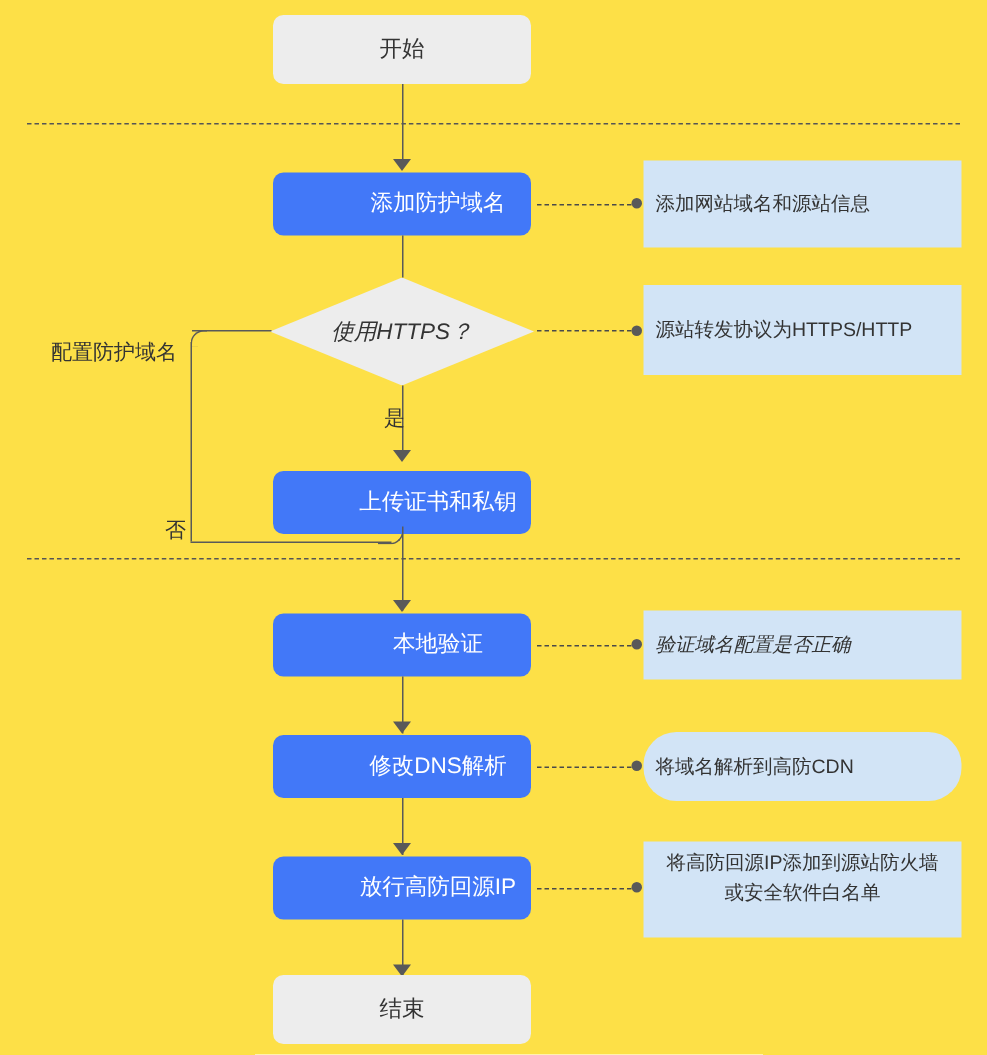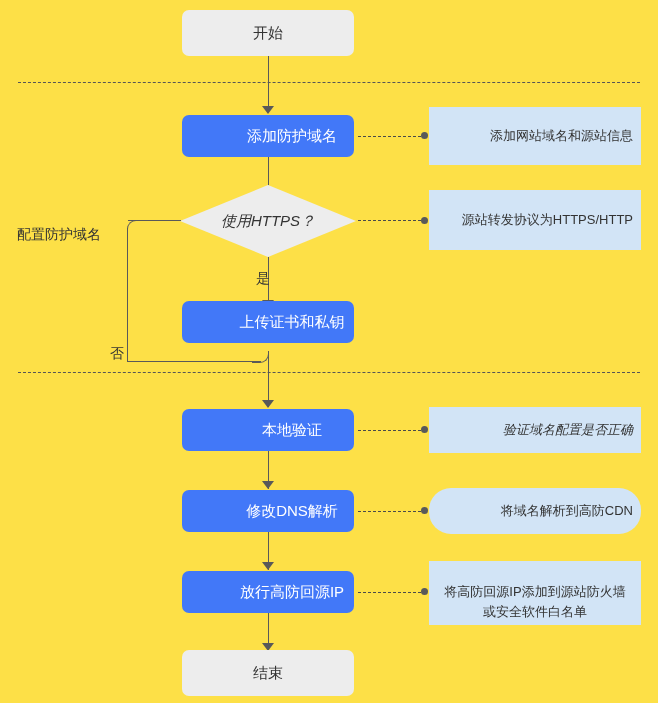--- a/index.html
+++ b/index.html
@@ -76,21 +76,21 @@
 
   
   .annot {
     position: absolute;
     box-sizing: border-box;
     left: 429px;
     width: 212px;
     background: #d2e4f6;
     display: flex;
     align-items: center;
-    justify-content: flex-end;
+    justify-content: flex-start;
     text-align: center;
     color: #333333;
     font-size: 13px;
     line-height: 1.5;
     padding: 4px 8px;
   }
 
   
   .vline {
     position: absolute;
@@ -149,21 +149,21 @@
   .branch-label {
     position: absolute;
     font-size: 14px;
     color: #333333;
   }
 
   .side-label {
     position: absolute;
     font-size: 14px;
     color: #333333;
-    left: 17px;
+    left: 34px;
     top: 226px;
   }
 
   
   .elbow {
     position: absolute;
     border: 1px solid #595959;
     border-right: none;
     border-bottom: none;
     border-top-left-radius: 9px;
@@ -225,21 +225,21 @@
   <div class="branch-label" style="left:110px; top:345px;">
     <span>否</span>
   </div>
 
   <div class="vline" style="top:257px; height:46px;"></div>
   <div class="arrow-down" style="top:300px;"></div>
   <div class="branch-label" style="left:256px; top:270px;">
     <span>是</span>
   </div>
 
-  <div class="node process" style="top:301px;">
+  <div class="node process" style="top:314px;">
     <span>上传证书和私钥</span>
   </div>
 
   <div class="vline" style="top:351px; height:56px;"></div>
 
   <div class="divider" style="top:372px;"></div>
 
   <div class="arrow-down" style="top:400px;"></div>
 
   <div class="node process" style="top:409px;">

